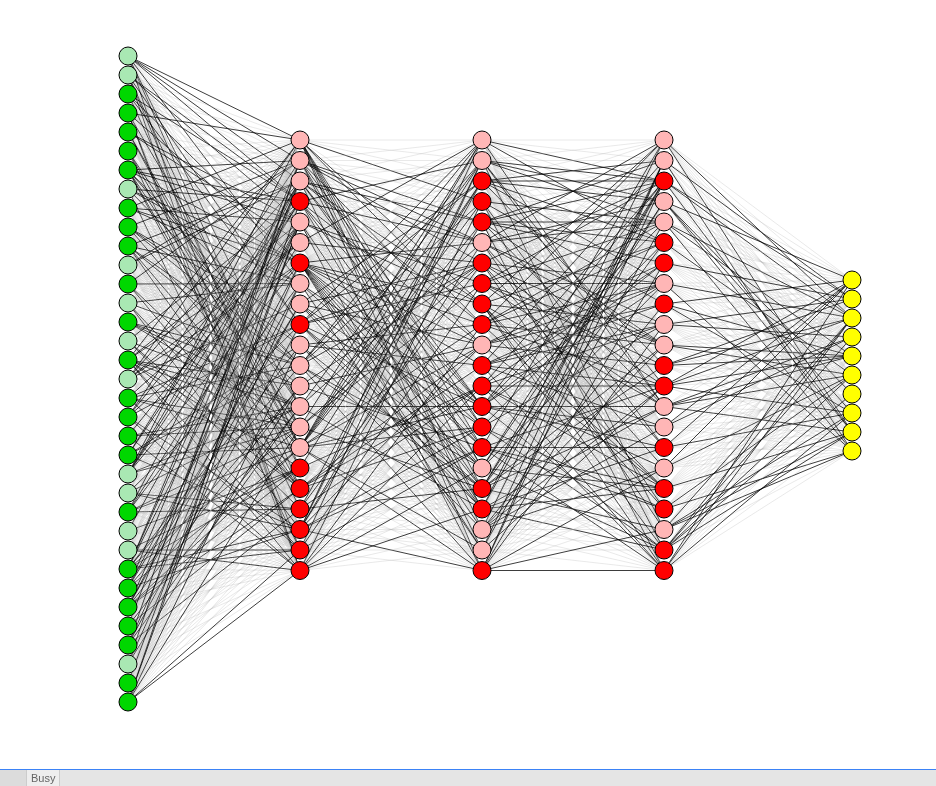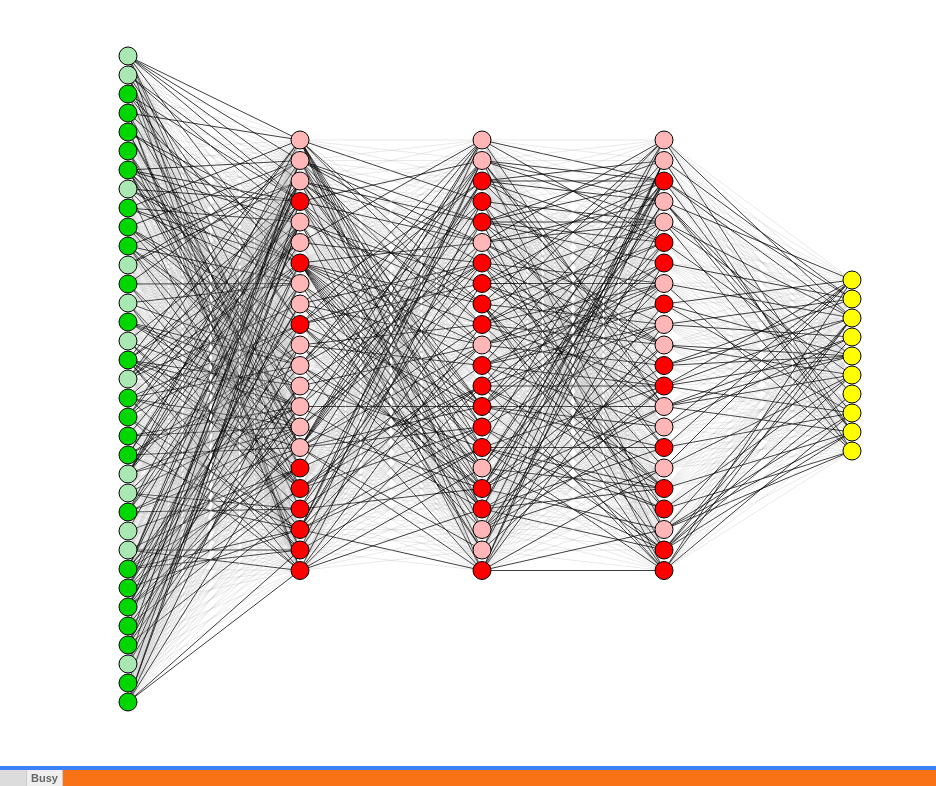--- a/index.html
+++ b/index.html
@@ -13,27 +13,26 @@
   }
   svg {
     display: block;
   }
   .status-bar {
     position: absolute;
     left: 0;
     bottom: 0;
     width: 100%;
     height: 16px;
-    background: #f97316;
-    border-top: 4px solid #3b82f6;
+    background: #e5e5e5;
+    border-top: 1px solid #3b82f6;
     font-size: 11px;
     color: #666;
     display: flex;
     align-items: center;
-    font-weight: bold;
   }
   .status-segment {
     padding: 0 4px;
     border-right: 1px solid #ccc;
     height: 100%;
     display: flex;
     align-items: center;
     background: #dcdcdc;
   }
   .status-segment.light {

